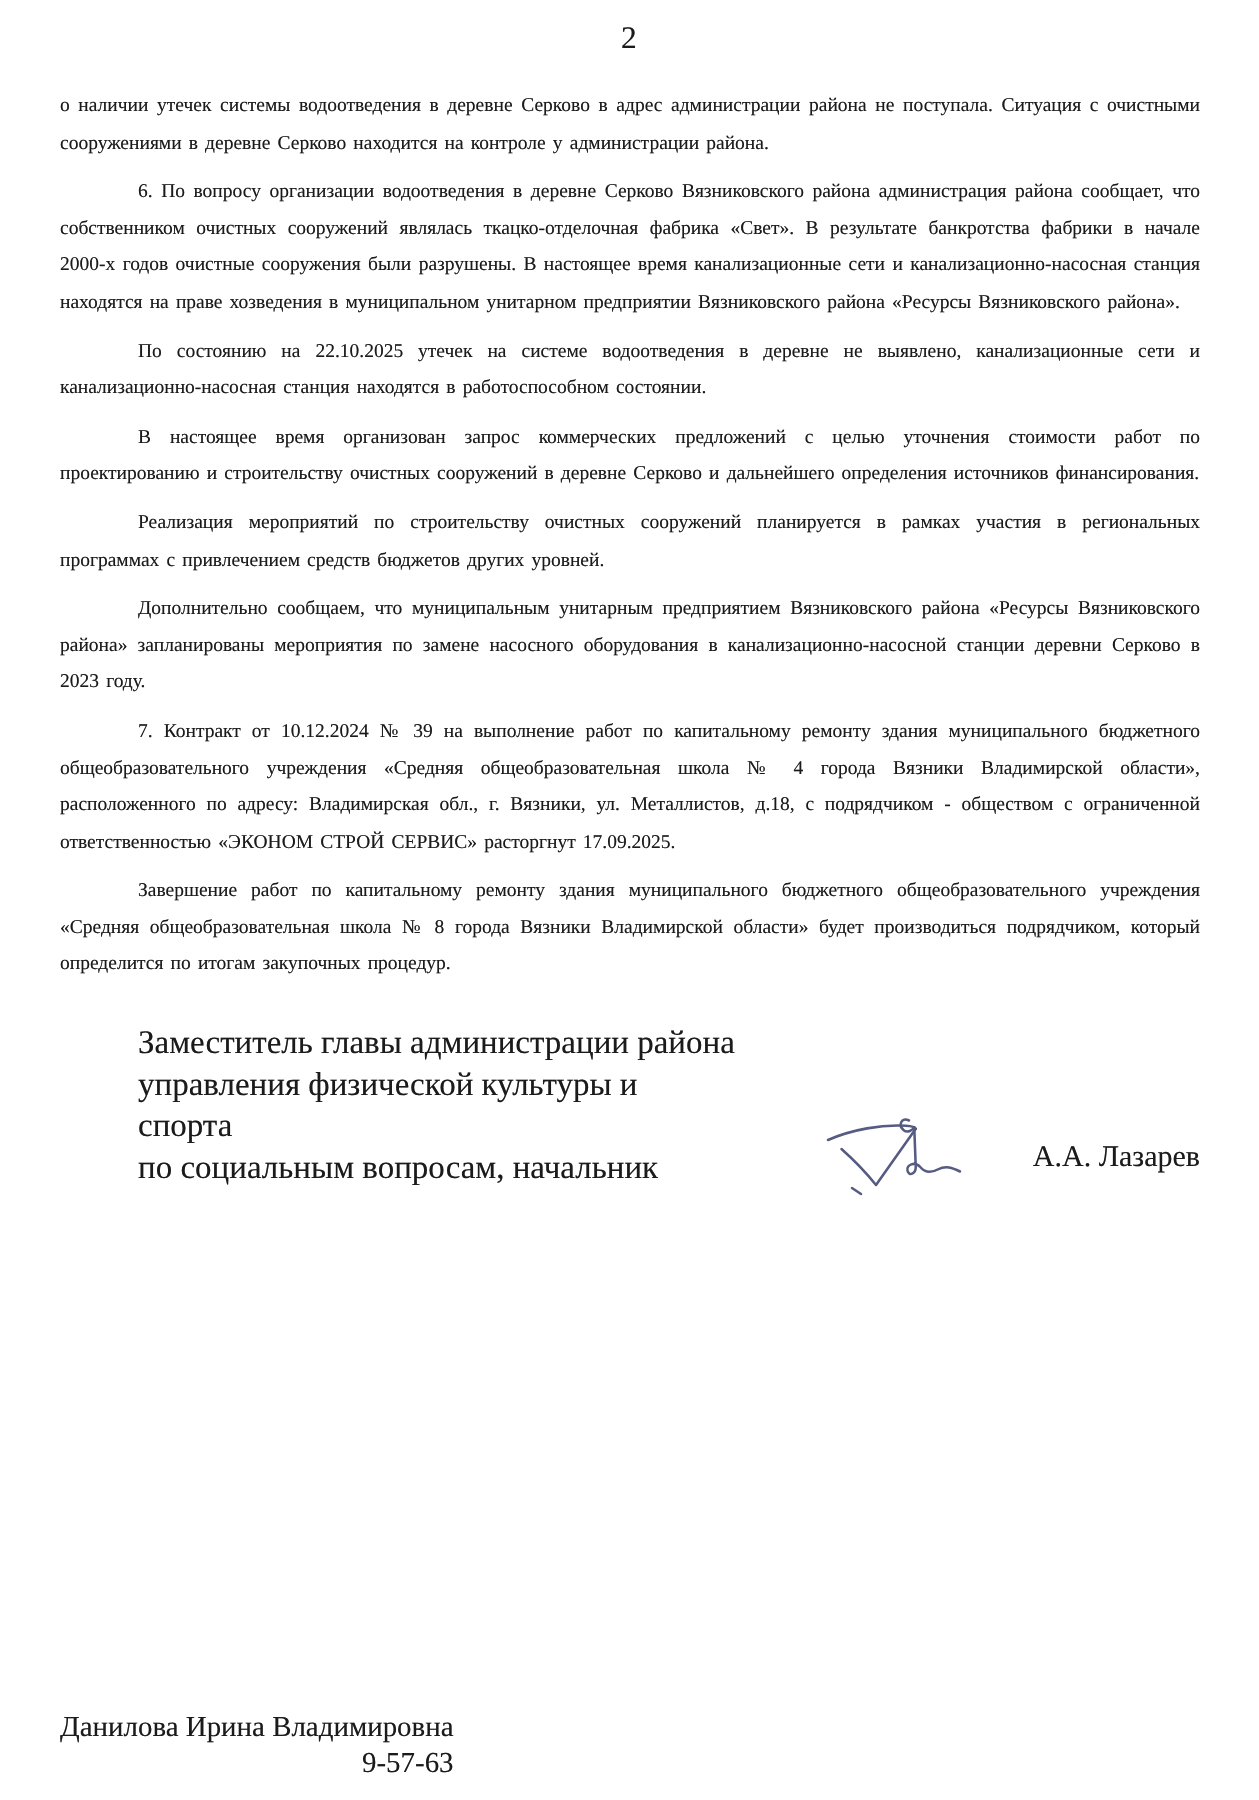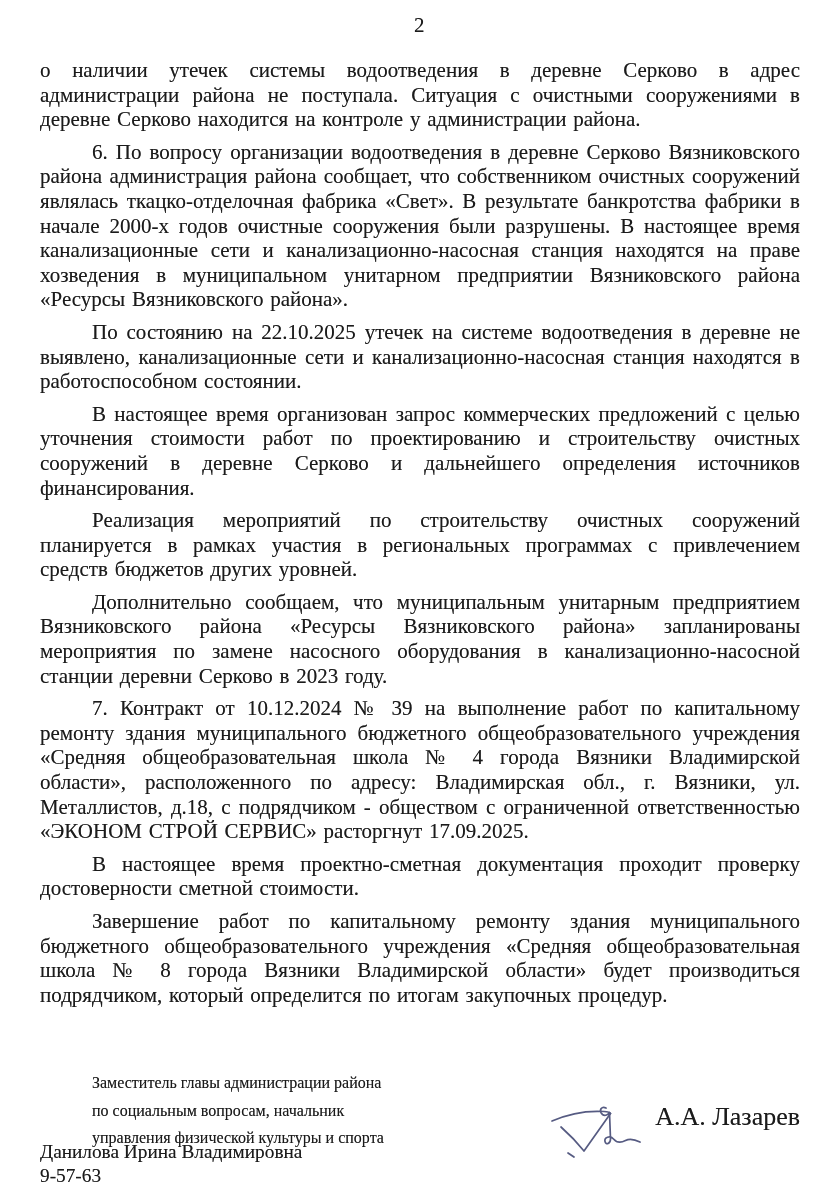--- a/index.html
+++ b/index.html
@@ -27,90 +27,89 @@
     letter-spacing: 0.5px;
   }
   .content {
     position: absolute;
     top: 58px;
     left: 40px;
     width: 760px;
   }
   p.body-para {
     margin: 0 0 8px 0;
-    font-size: 21px;
+    font-size: 13px;
     line-height: 24.6px;
     text-align: justify;
     word-spacing: 1.5px;
   }
   p.body-para.indent {
     text-indent: 52px;
   }
   .sig-row {
     display: flex;
     align-items: flex-end;
     margin-top: 26px;
   }
   .sig-title {
     margin-left: 52px;
     width: 398px;
-    font-size: 16px;
+    font-size: 22px;
     line-height: 27.5px;
-    margin-top: 36px;
   }
   .sig-mark {
     width: 104px;
     height: 56px;
     margin-left: 54px;
     margin-bottom: -8px;
     flex: 0 0 auto;
   }
   .sig-mark svg {
     width: 100%;
     height: 100%;
     display: block;
   }
   .sig-name {
     margin-left: auto;
     margin-right: 0px;
-    margin-bottom: 20px;
-    font-size: 26px;
+    margin-bottom: 8px;
+    font-size: 20px;
     white-space: nowrap;
   }
   .footer {
     position: absolute;
     left: 40px;
     top: 1140px;
     font-size: 19.3px;
     line-height: 24px;
+    text-align: right;
   }
 </style>
 </head>
 <body>
 
 <div class="page">
 
   <div class="page-number">2</div>
 
   <div class="content">
     <p class="body-para">о наличии утечек системы водоотведения в деревне Серково в адрес администрации района не поступала. Ситуация с очистными сооружениями в деревне Серково находится на контроле у администрации района.</p>
     <p class="body-para indent">6. По вопросу организации водоотведения в деревне Серково Вязниковского района администрация района сообщает, что собственником очистных сооружений являлась ткацко-отделочная фабрика «Свет». В результате банкротства фабрики в начале 2000-х годов очистные сооружения были разрушены. В настоящее время канализационные сети и канализационно-насосная станция находятся на праве хозведения в муниципальном унитарном предприятии Вязниковского района «Ресурсы Вязниковского района».</p>
     <p class="body-para indent">По состоянию на 22.10.2025 утечек на системе водоотведения в деревне не выявлено, канализационные сети и канализационно-насосная станция находятся в работоспособном состоянии.</p>
     <p class="body-para indent">В настоящее время организован запрос коммерческих предложений с целью уточнения стоимости работ по проектированию и строительству очистных сооружений в деревне Серково и дальнейшего определения источников финансирования.</p>
     <p class="body-para indent">Реализация мероприятий по строительству очистных сооружений планируется в рамках участия в региональных программах с привлечением средств бюджетов других уровней.</p>
     <p class="body-para indent">Дополнительно сообщаем, что муниципальным унитарным предприятием Вязниковского района «Ресурсы Вязниковского района» запланированы мероприятия по замене насосного оборудования в канализационно-насосной станции деревни Серково в 2023 году.</p>
     <p class="body-para indent">7. Контракт от 10.12.2024 № 39 на выполнение работ по капитальному ремонту здания муниципального бюджетного общеобразовательного учреждения «Средняя общеобразовательная школа № 4 города Вязники Владимирской области», расположенного по адресу: Владимирская обл., г. Вязники, ул. Металлистов, д.18, с подрядчиком - обществом с ограниченной ответственностью «ЭКОНОМ СТРОЙ СЕРВИС» расторгнут 17.09.2025.</p>
-    <p class="body-para indent">В настоящее время проектно-сметная документация проходит проверку достоверности сметной стоимости.</p>
     <p class="body-para indent">Завершение работ по капитальному ремонту здания муниципального бюджетного общеобразовательного учреждения «Средняя общеобразовательная школа № 8 города Вязники Владимирской области» будет производиться подрядчиком, который определится по итогам закупочных процедур.</p>
 
     <div class="sig-row">
       <div class="sig-title">
         <div>Заместитель главы администрации района</div>
+        <div>управления физической культуры и спорта</div>
         <div>по социальным вопросам, начальник</div>
-        <div>управления физической культуры и спорта</div>
       </div>
       <div class="sig-mark" style="color: rgb(86, 91, 130);">
         <svg viewBox="0 0 104 56" fill="none" stroke="currentColor" stroke-width="1.7" stroke-linecap="round" stroke-linejoin="round">
           <path d="M8 17 C 24 10, 44 6.5, 60 7.5 C 64 7.8, 66 8.5, 66.5 9.5"></path>
           <path d="M66.5 9.5 L 40 47 C 36 42, 26 31, 17 23"></path>
           <path d="M24 49 L 30 53"></path>
           <path d="M62 4 C 57 1.5, 54.5 7, 58.5 10.5 C 61 12.5, 64.5 10.5, 65.5 8.5 L 66.5 35 C 66.5 39.5, 62 41.5, 61 37.5 C 60 33.5, 66 31, 69.5 35 C 72 38, 76 39.5, 81.5 36.5 C 86.5 33.8, 91 35.5, 96 38"></path>
         </svg>
       </div>
       <div class="sig-name">А.А. Лазарев</div>

